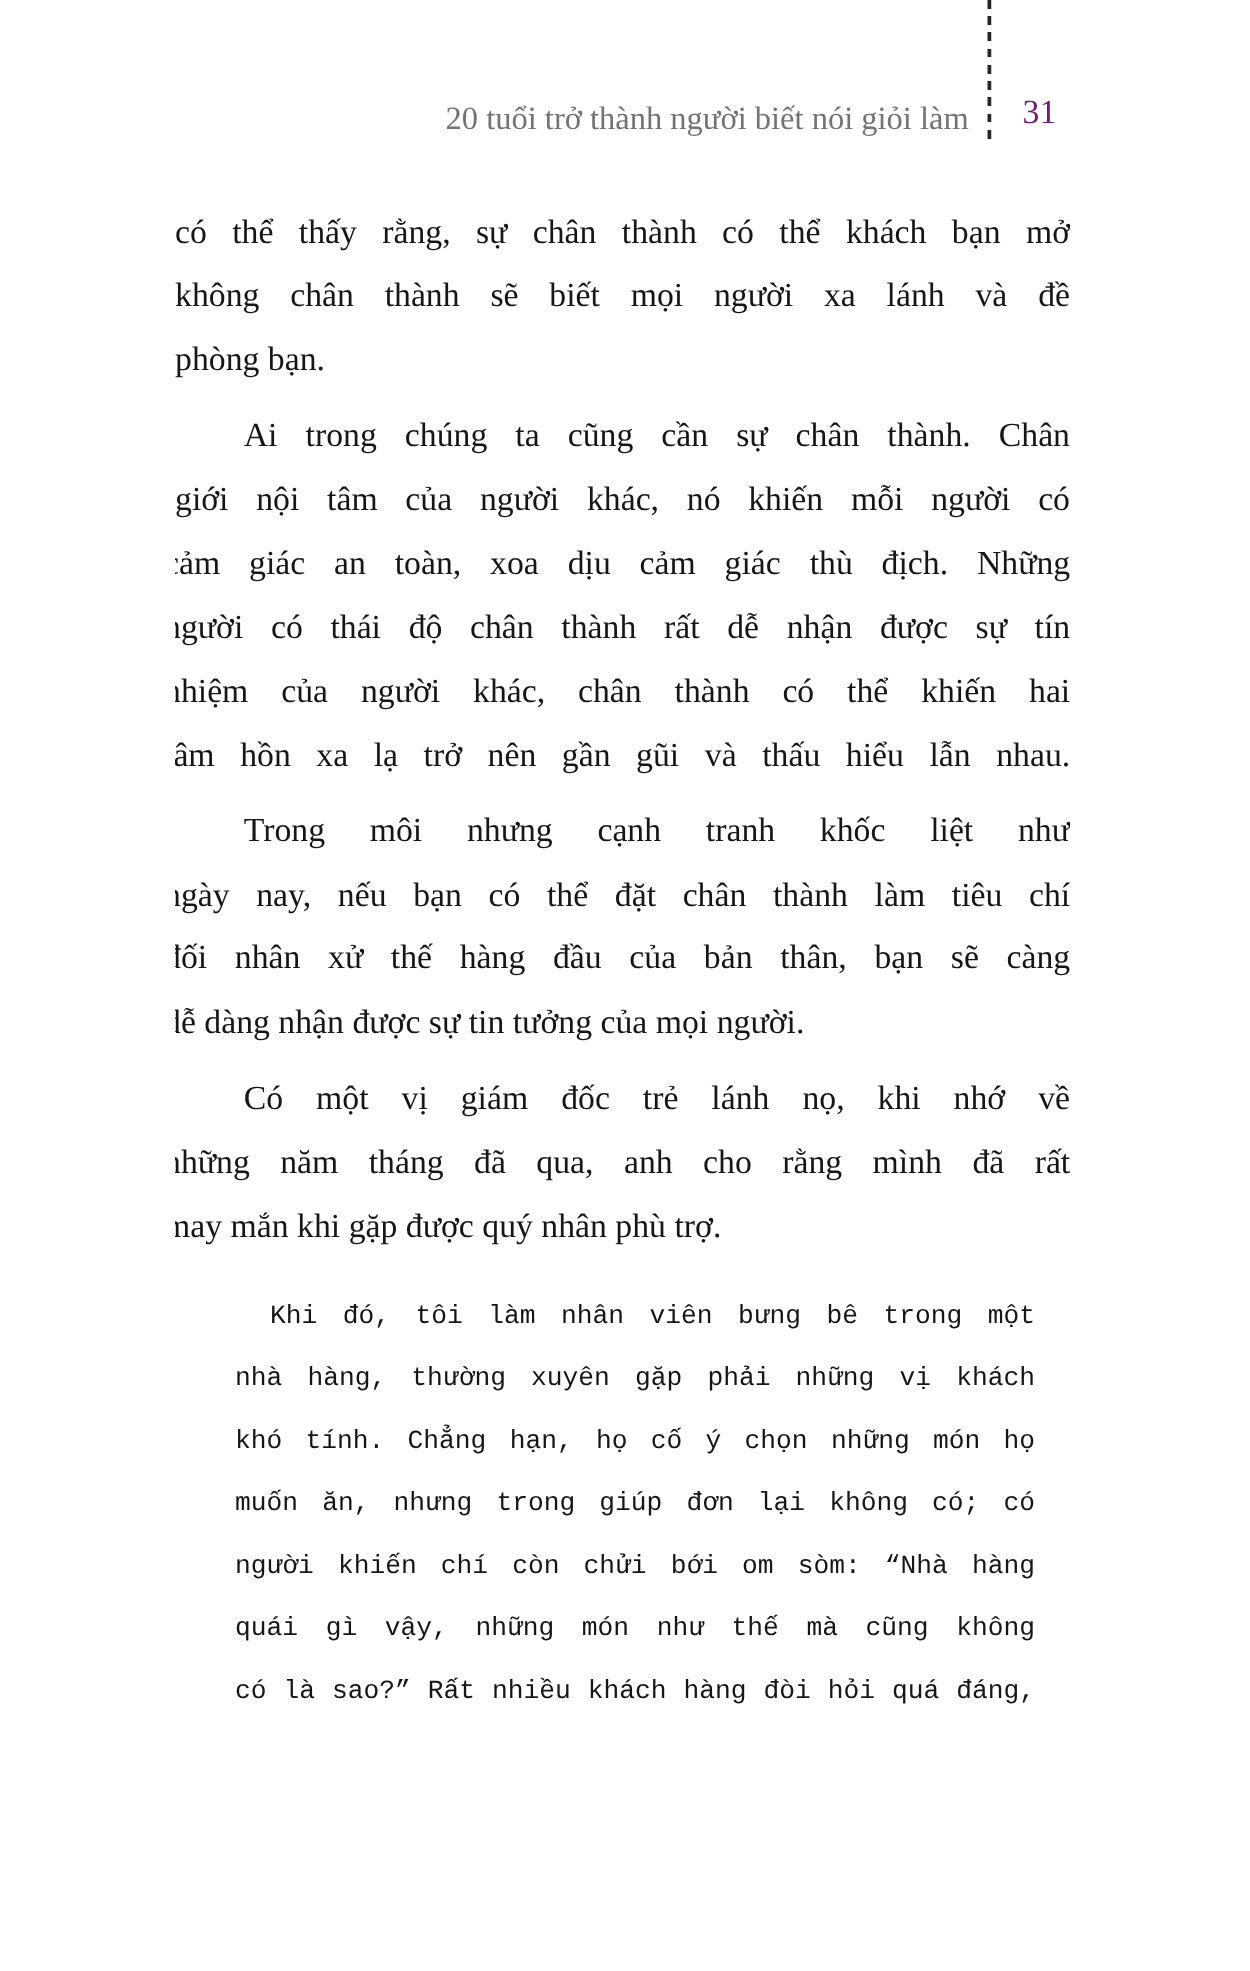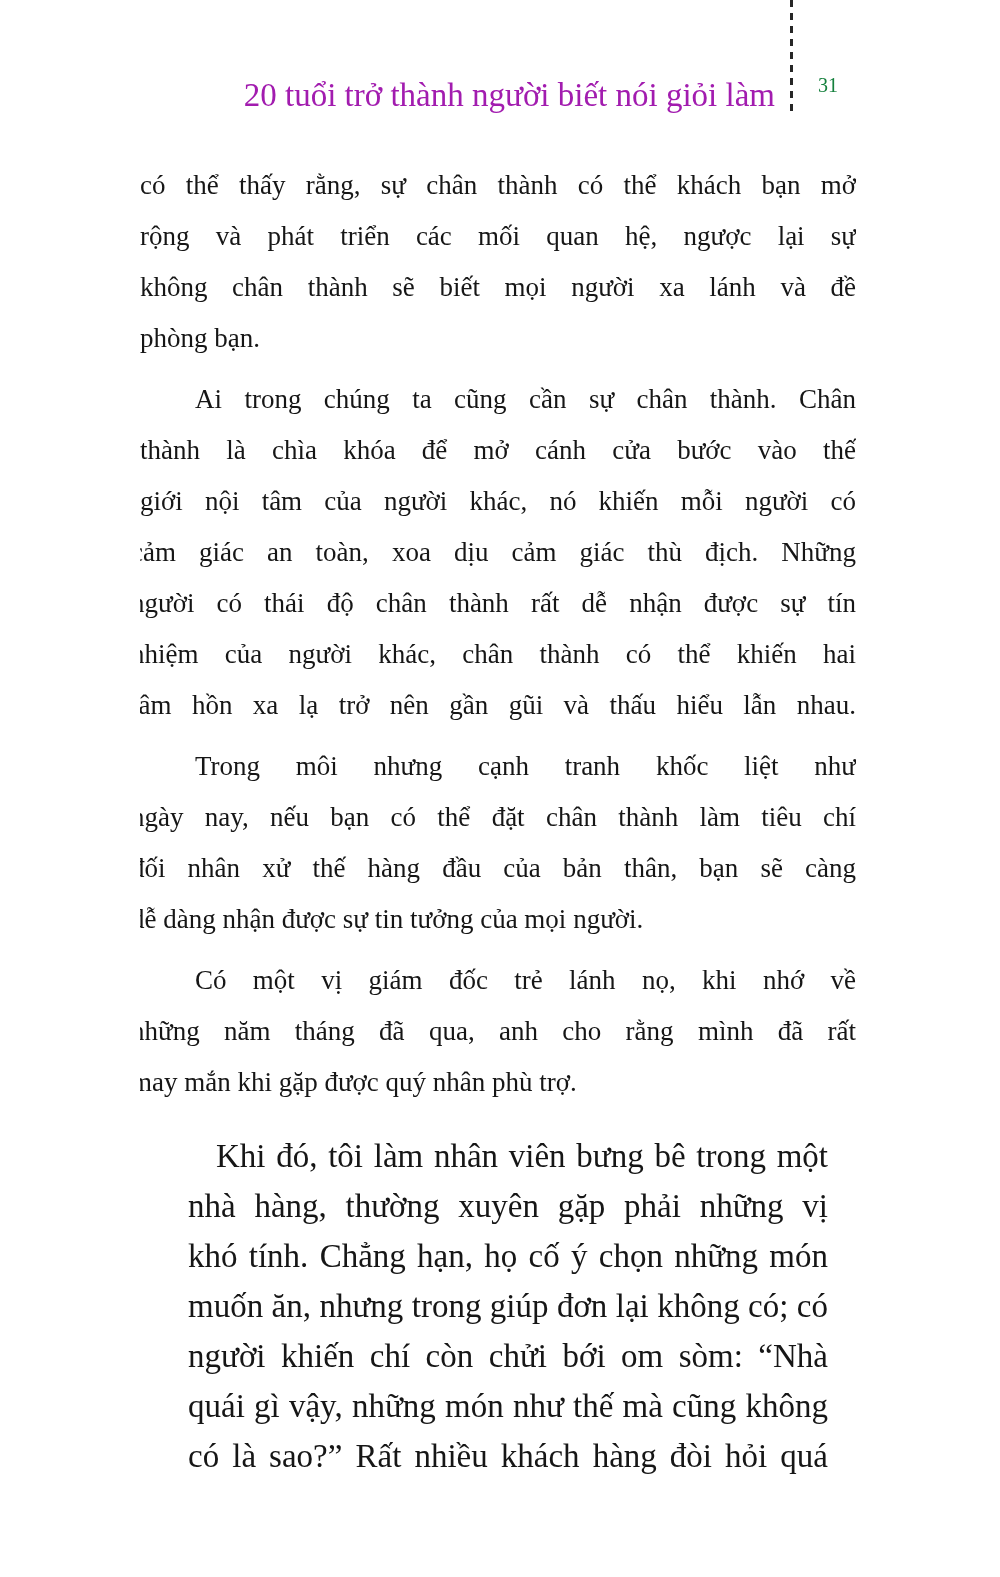--- a/index.html
+++ b/index.html
@@ -12,43 +12,43 @@
     font-family: "Liberation Serif", "DejaVu Serif", serif;
     color: #161616;
     overflow: hidden;
   }
 
   
   .header-title {
     position: absolute;
     top: 80px;
     right: 225px;
-    font-size: 33px;
+    font-size: 26px;
     line-height: 30px;
     white-space: nowrap;
-    color: #a21caf;
+    color: #737373;
   }
   .dotted-rule {
     position: absolute;
     top: 0;
     left: 790px;
     width: 3px;
     height: 114px;
     background: repeating-linear-gradient(
       to bottom,
       #262626 0px, #262626 7px,
       transparent 7px, transparent 13px
     );
   }
   .page-number {
     position: absolute;
     top: 74px;
     left: 818px;
-    font-size: 20px;
-    color: #15803d;
+    font-size: 27px;
+    color: #701a75;
   }
 
   
   .body-column {
     position: absolute;
     top: 160px;
     left: 140px;
     width: 716px;
     font-size: 27px;
   }
@@ -65,46 +65,45 @@
     text-align: center;
     text-align-last: left;
   }
   .line.ind { text-indent: 55px; }
   .line.shift { text-indent: -9px; }   
 
   
   .quote-block {
     margin: 23px 0 0 48px;
     width: 640px;
-    font-size: 33px;
+    font-size: 21px;
+    font-family: Liberation Mono, monospace;
   }
   .quote-block .line { height: 50px; line-height: 50px; }
   .quote-block .line.ind { text-indent: 28px; }
 </style>
 </head>
 <body>
 
 <div class="page">
 
   <div class="header-title">20 tuổi trở thành người biết nói giỏi làm</div>
   <div class="dotted-rule"></div>
   <div class="page-number">31</div>
 
   <div class="body-column">
 
     <div class="para">
       <div class="line">có thể thấy rằng, sự chân thành có thể khách bạn mở</div>
-      <div class="line">rộng và phát triển các mối quan hệ, ngược lại sự</div>
       <div class="line">không chân thành sẽ biết mọi người xa lánh và đề</div>
       <div class="line left">phòng bạn.</div>
     </div>
 
     <div class="para">
       <div class="line ind">Ai trong chúng ta cũng cần sự chân thành. Chân</div>
-      <div class="line">thành là chìa khóa để mở cánh cửa bước vào thế</div>
       <div class="line">giới nội tâm của người khác, nó khiến mỗi người có</div>
       <div class="line shift">cảm giác an toàn, xoa dịu cảm giác thù địch. Những</div>
       <div class="line shift">người có thái độ chân thành rất dễ nhận được sự tín</div>
       <div class="line shift">nhiệm của người khác, chân thành có thể khiến hai</div>
       <div class="line shift">tâm hồn xa lạ trở nên gần gũi và thấu hiểu lẫn nhau.</div>
     </div>
 
     <div class="para">
       <div class="line ind">Trong môi nhưng cạnh tranh khốc liệt như</div>
       <div class="line shift">ngày nay, nếu bạn có thể đặt chân thành làm tiêu chí</div>

